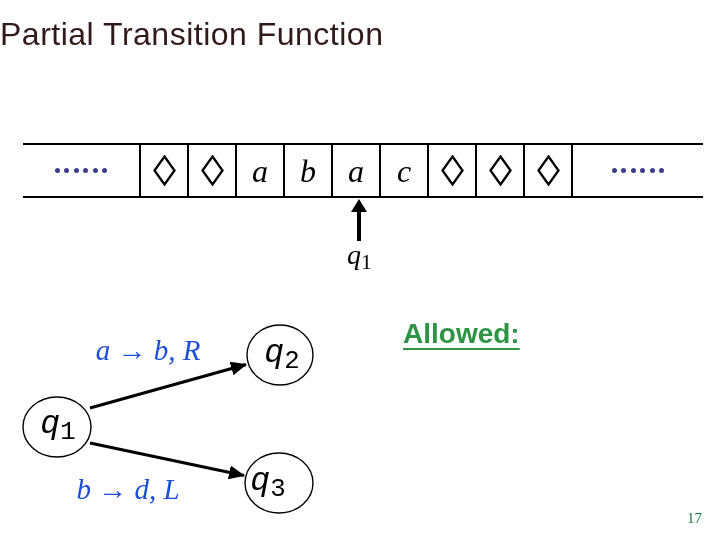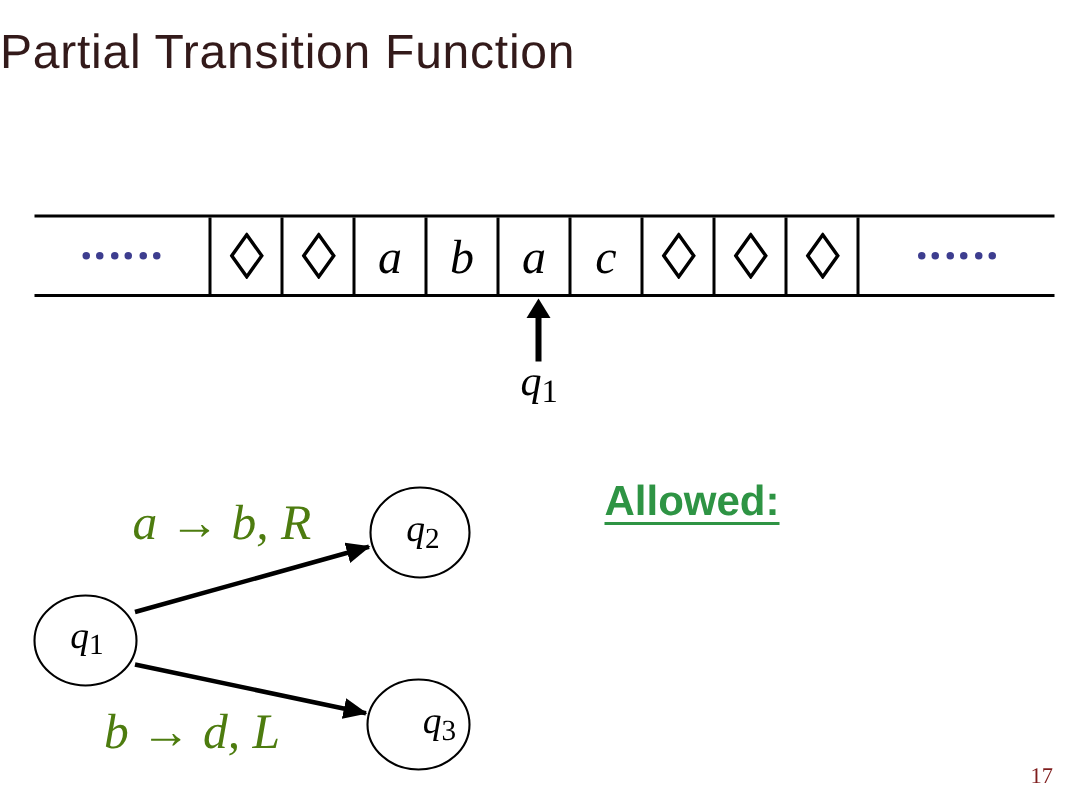--- a/index.html
+++ b/index.html
@@ -28,36 +28,36 @@
   
   .head-arrow-tip{position:absolute;left:351px;top:199px;width:0;height:0;
     border-left:8px solid transparent;border-right:8px solid transparent;border-bottom:13px solid #000;}
   .head-arrow-line{position:absolute;left:357px;top:211px;width:4px;height:30px;background:#000;}
   .head-label{position:absolute;left:347px;top:239px;font-family:"Liberation Serif",serif;
               font-size:28px;font-style:italic;color:#000;}
   sub{font-size:0.78em;vertical-align:-0.22em;font-style:normal;}
 
   
   .diagram-svg{position:absolute;left:0;top:300px;}
-  .state-label{position:absolute;transform:translate(-50%,-52%);font-family:Liberation Serif, serif;
-               font-size:25px;font-style:italic;color:#000;white-space:nowrap;}
-  .s1{left:58px;top:427px;} .s2{left:282px;top:356px;} .s3{left:293px;top:484px;}
+  .state-label{position:absolute;transform:translate(-50%,-52%);font-family:Liberation Mono, monospace;
+               font-size:33px;font-style:italic;color:#000;white-space:nowrap;}
+  .s1{left:58px;top:427px;} .s2{left:282px;top:356px;} .s3{left:268px;top:484px;}
   .trans-label{position:absolute;transform:translate(-50%,-50%);font-family:"Liberation Serif",serif;
-               font-size:33px;font-style:italic;color:#4d7c0f;white-space:nowrap;}
+               font-size:29px;font-style:italic;color:#1d4ed8;white-space:nowrap;}
   .t1{left:148px;top:350px;} .t2{left:128px;top:489px;}
 
   
   .allowed{position:absolute;left:403px;top:318px;font-size:28px;color:var(--allowed_color);
            text-decoration:underline;text-decoration-thickness:2px;text-underline-offset:5px;font-weight:bold;}
   .note{position:absolute;left:403px;top:388px;font-size:28px;line-height:46px;color:var(--note_color);}
   .note-symbol{font-family:"Liberation Serif",serif;font-style:italic;font-size:26px;
                color:#2a2a44;margin-left:14px;}
 
   .page-number{position:absolute;right:18px;top:510px;font-family:"Liberation Serif",serif;
-               font-size:15px;color:#7f1d1d;}
+               font-size:15px;color:#15803d;}
 </style>
 </head>
 <body>
 
 <div class="slide">
 
   <div class="title">Partial Transition Function</div>
 
   <div class="tape">
     <div class="tape-sec left">

